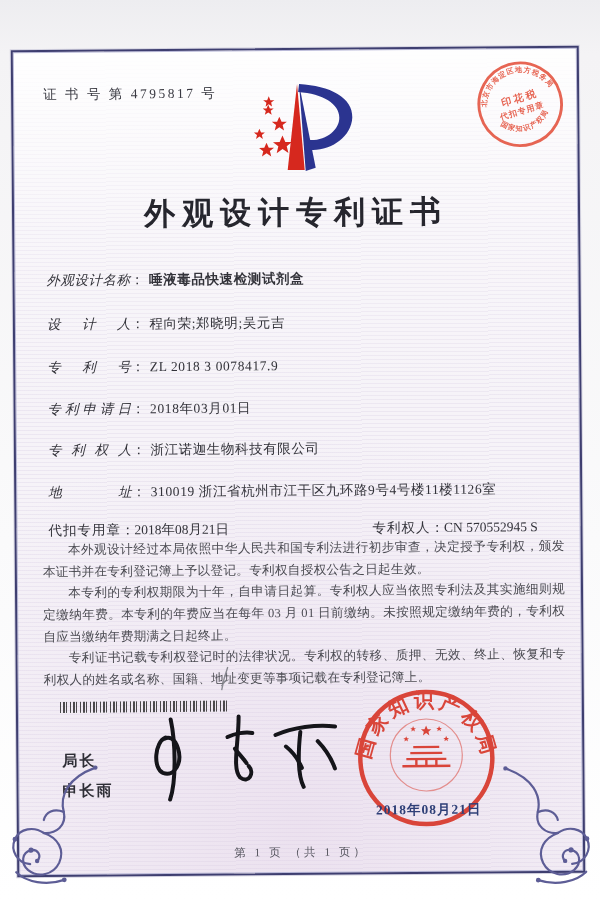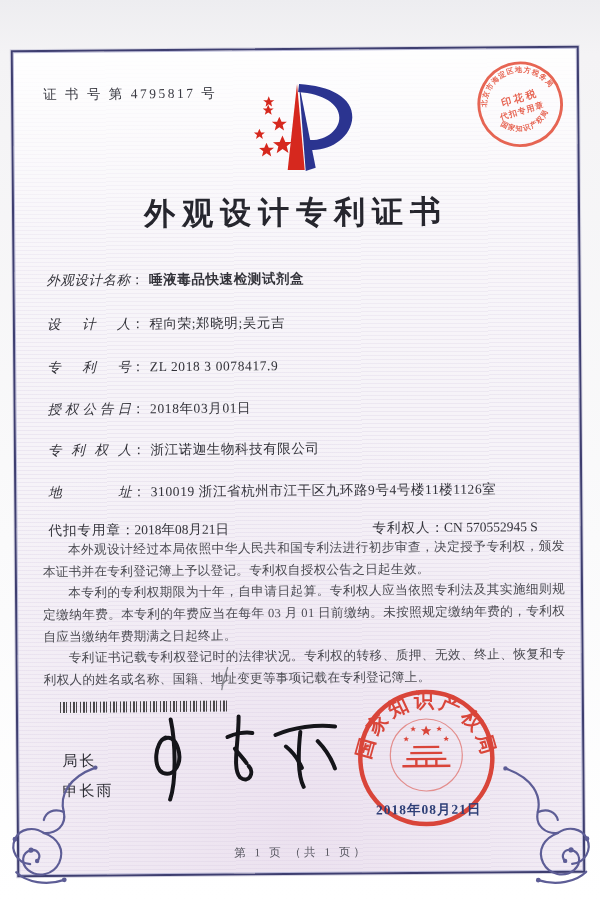--- a/index.html
+++ b/index.html
@@ -36,22 +36,22 @@
   .grant-left { position:absolute; left:32px; top:470px; font-size:13.5px; color:#33333a; }
   .grant-right{ position:absolute; left:356px; top:470px; font-size:13.5px; color:#33333a; }
   .grant-left .lbl,.grant-right .lbl{ letter-spacing:1px; }
   
   .paras { position:absolute; left:26px; top:488px; width:522px;
            font-size:12.6px; line-height:1.72; color:#4b4b52; text-align:justify; letter-spacing:.3px; }
   .paras p { text-indent:2em; }
   
   .barcode { position:absolute; left:42px; top:650px; width:168px; height:11px; opacity:.85;
     background:repeating-linear-gradient(90deg,#2e2e2e 0 1.5px,transparent 1.5px 3px,#2e2e2e 3px 5.2px,transparent 5.2px 6.5px,#2e2e2e 6.5px 7.5px,transparent 7.5px 10px); }
-  .sig-title { position:absolute; left:44px; top:700px; font-size:15px; font-weight:400; color:#2e2e36; letter-spacing:2px; }
-  .sig-name  { position:absolute; left:44px; top:730px; font-size:15px; font-weight:400; color:#2e2e36; letter-spacing:2px; }
+  .sig-title { position:absolute; left:44px; top:700px; font-size:15px; font-weight:700; color:#2e2e36; letter-spacing:2px; }
+  .sig-name  { position:absolute; left:44px; top:730px; font-size:15px; font-weight:700; color:#2e2e36; letter-spacing:2px; }
   .signature { position:absolute; left:118px; top:656px; width:210px; height:100px; transform:rotate(-2deg); }
   .stray { position:absolute; left:200px; top:615px; width:14px; height:26px; }
   
   .seal-main { position:absolute; left:333px; top:634px; width:150px; height:150px; opacity:.92; }
   .seal-date { position:absolute; left:330px; top:752px; width:160px; text-align:center;
                font-size:13.5px; font-weight:600; color:#2e3f77; letter-spacing:1px; z-index:5; }
   .seal-tax { position:absolute; left:459px; top:8px; width:96px; height:96px;
               transform:rotate(-16deg); opacity:.82; z-index:4; }
   .footer { position:absolute; left:0; top:795px; width:100%; text-align:center;
             font-size:11.5px; color:#55555e; letter-spacing:3px; }
@@ -87,21 +87,21 @@
   <div class="row r0">
     <span class="lbl">外观设计名称</span><span class="colon">：</span><span class="val">唾液毒品快速检测试剂盒</span>
   </div>
   <div class="row r1">
     <span class="lbl">设计人</span><span class="colon">：</span><span class="val">程向荣;郑晓明;吴元吉</span>
   </div>
   <div class="row r2">
     <span class="lbl">专利号</span><span class="colon">：</span><span class="val">ZL 2018 3 0078417.9</span>
   </div>
   <div class="row r3">
-    <span class="lbl">授权公告日</span><span class="colon">：</span><span class="val">2018年03月01日</span>
+    <span class="lbl">专利申请日</span><span class="colon">：</span><span class="val">2018年03月01日</span>
   </div>
   <div class="row r4">
     <span class="lbl">专利权人</span><span class="colon">：</span><span class="val">浙江诺迦生物科技有限公司</span>
   </div>
   <div class="row r5">
     <span class="lbl">地址</span><span class="colon">：</span><span class="val">310019 浙江省杭州市江干区九环路9号4号楼11楼1126室</span>
   </div>
 
   <div class="grant-left">
     <span class="lbl">代扣专用章</span><span class="colon">：</span><span class="val">2018年08月21日</span>

